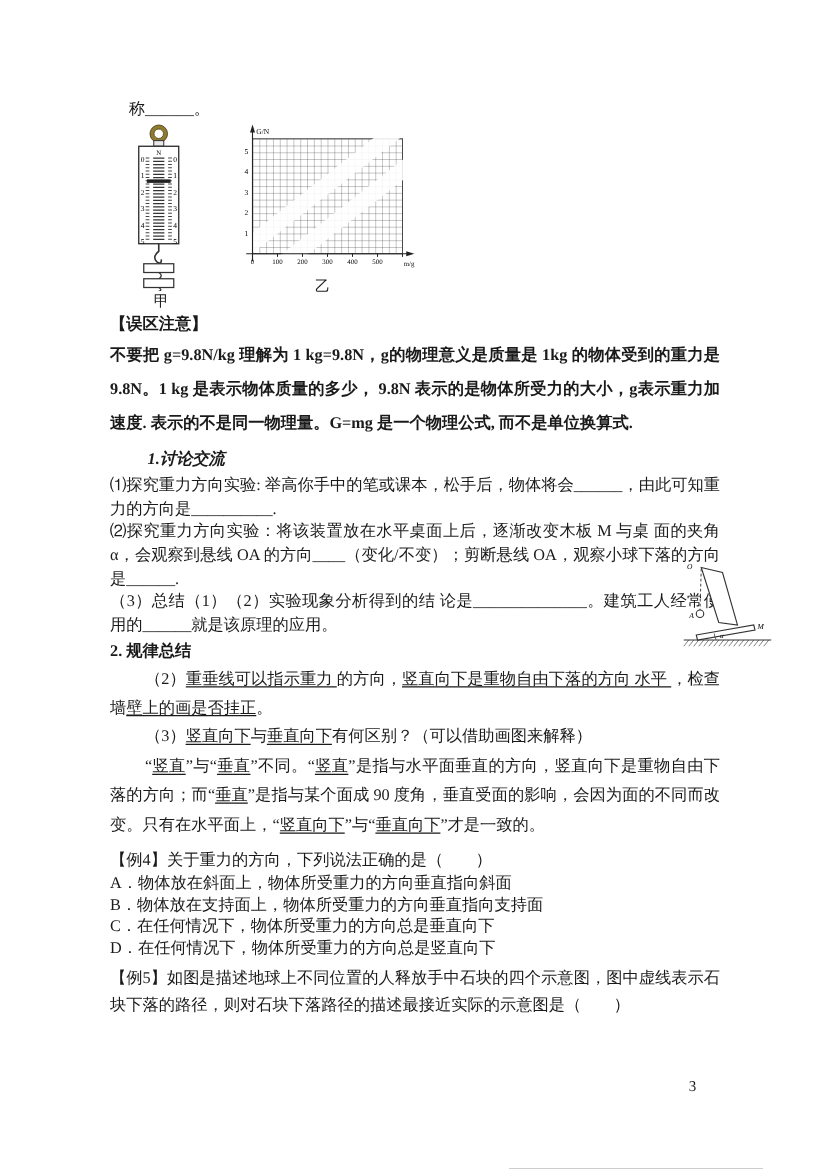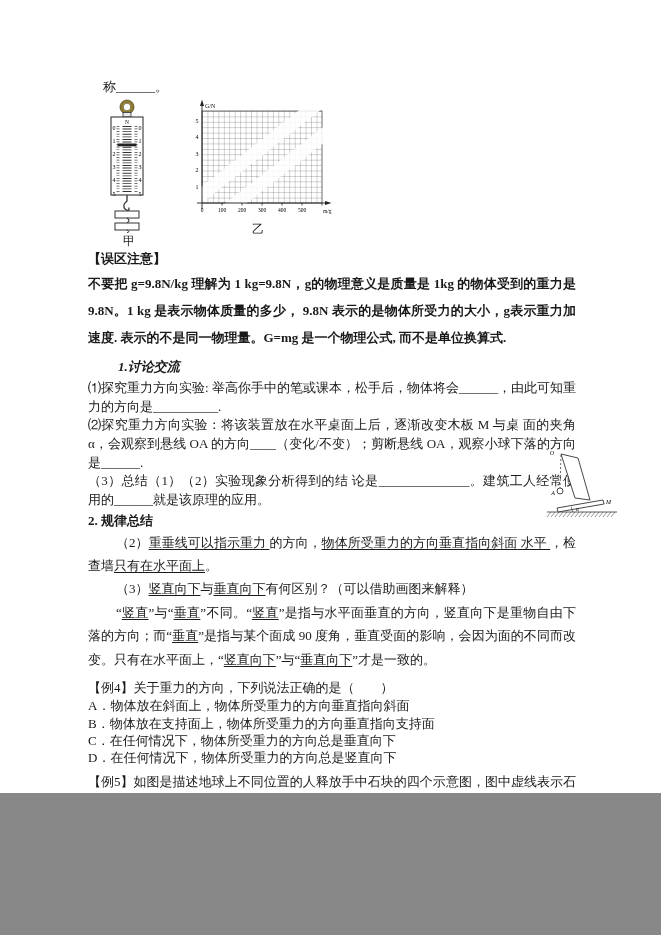--- a/index.html
+++ b/index.html
@@ -1,17 +1,17 @@
 <!DOCTYPE html>
 <html><head>
 <meta charset="utf-8">
 <style>
   html,body{margin:0;padding:0;background:#888;}
   .page{
-    position:relative;width:661px;height:793px;background:#ffffff;
+    position:relative;width:661px;height:935px;background:#ffffff;
     font-family:"Liberation Serif","DejaVu Serif",serif;color:#1a1a1a;
     overflow:hidden;margin:0 auto;
   }
   .content{position:absolute;left:88px;top:78px;width:488px;}
   p{margin:0;font-size:13px;line-height:1.44;text-align:justify;}
   .intro{text-indent:15px;margin-bottom:2px;}
   .figure{display:flex;align-items:flex-start;margin-bottom:3px;}
   .scale-wrap{margin-left:10px;width:62px;text-align:center;}
   .graph-wrap{margin-left:22px;width:152px;text-align:center;}
   .fig-label{font-size:12px;line-height:1;margin-top:2px;text-align:center;}
@@ -119,21 +119,21 @@
 
     <p class="sub-title">1.讨论交流</p>
 
     <div class="discuss">
       <p>⑴探究重力方向实验: 举高你手中的笔或课本，松手后，物体将会______，由此可知重力的方向是__________.</p>
       <p>⑵探究重力方向实验：将该装置放在水平桌面上后，逐渐改变木板 M 与桌 面的夹角 α，会观察到悬线 OA 的方向____（变化/不变）；剪断悬线 OA，观察小球下落的方向是______.</p>
       <p>（3）总结（1）（2）实验现象分析得到的结 论是______________。建筑工人经常使用的______就是该原理的应用。</p>
     </div>
 
     <p class="sec-title">2. 规律总结</p>
-    <p class="sum"><span>（2）</span><span class="u">重垂线可以指示</span><span class="u">重力 </span><span>的方向，</span><span class="u">物体所受重力的方向垂直指向斜面</span><span class="u"> 水平 </span><span>，检查墙</span><span class="u">只有在水平面上</span><span>。</span></p>
+    <p class="sum"><span>（2）</span><span class="u">重垂线可以指示</span><span class="u">重力 </span><span>的方向，</span><span class="u">竖直向下是重物自由下落的方向</span><span class="u"> 水平 </span><span>，检查墙</span><span class="u">壁上的画是否挂正</span><span>。</span></p>
     <p class="sum"><span>（3）</span><span class="u">竖直向下</span><span>与</span><span class="u">垂直向下</span><span>有何区别？（可以借助画图来解释）</span></p>
     <p class="sum" style="margin-bottom:2px;"><span>“</span><span class="u">竖直</span><span>”与“</span><span class="u">垂直</span><span>”不同。“</span><span class="u">竖直</span><span>”是指与水平面垂直的方向，竖直向下是重物自由下落的方向；而“</span><span class="u">垂直</span><span>”是指与某个面成 90 度角，垂直受面的影响，会因为面的不同而改变。只有在水平面上，“</span><span class="u">竖直向下</span><span>”与“</span><span class="u">垂直向下</span><span>”才是一致的。</span></p>
 
     <p class="ex-title"><span class="b">【例4】</span><span>关于重力的方向，下列说法正确的是（　　）</span></p>
     <p class="option">A．物体放在斜面上，物体所受重力的方向垂直指向斜面</p>
     <p class="option">B．物体放在支持面上，物体所受重力的方向垂直指向支持面</p>
     <p class="option">C．在任何情况下，物体所受重力的方向总是垂直向下</p>
     <p class="option">D．在任何情况下，物体所受重力的方向总是竖直向下</p>
 
     <p class="ex5"><span class="b">【例5】</span><span>如图是描述地球上不同位置的人释放手中石块的四个示意图，图中虚线表示石块下落的路径，则对石块下落路径的描述最接近实际的示意图是（　　）</span></p>

